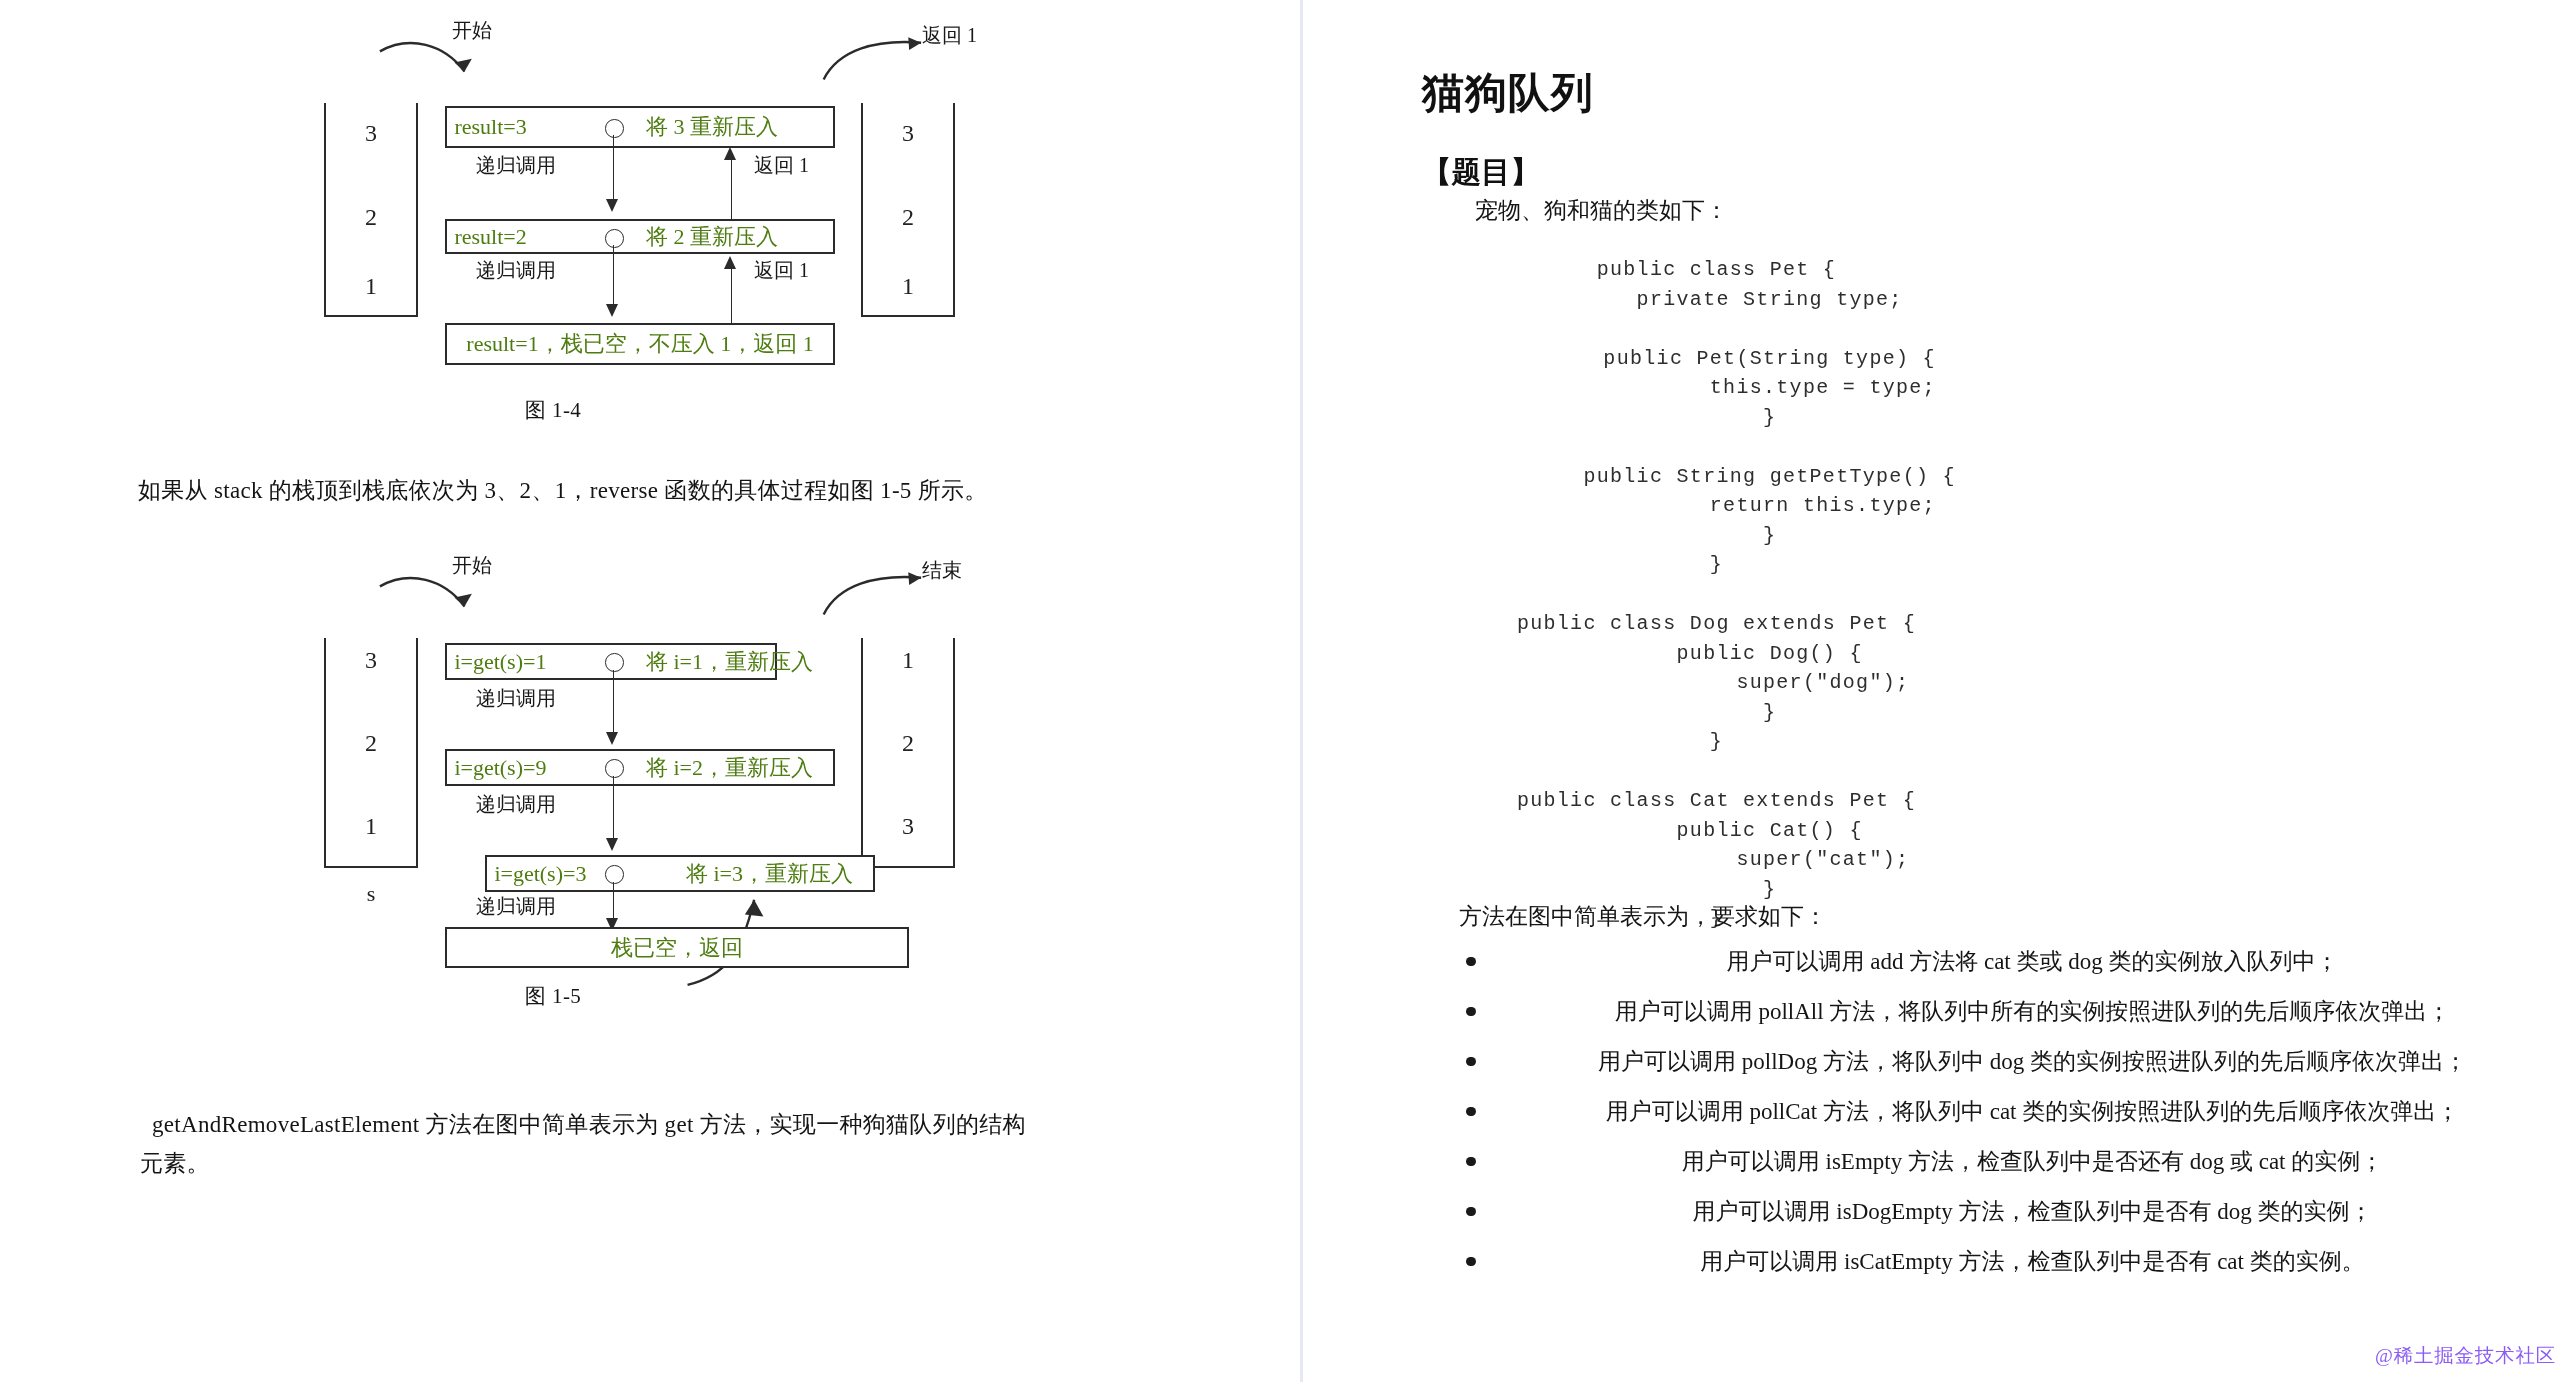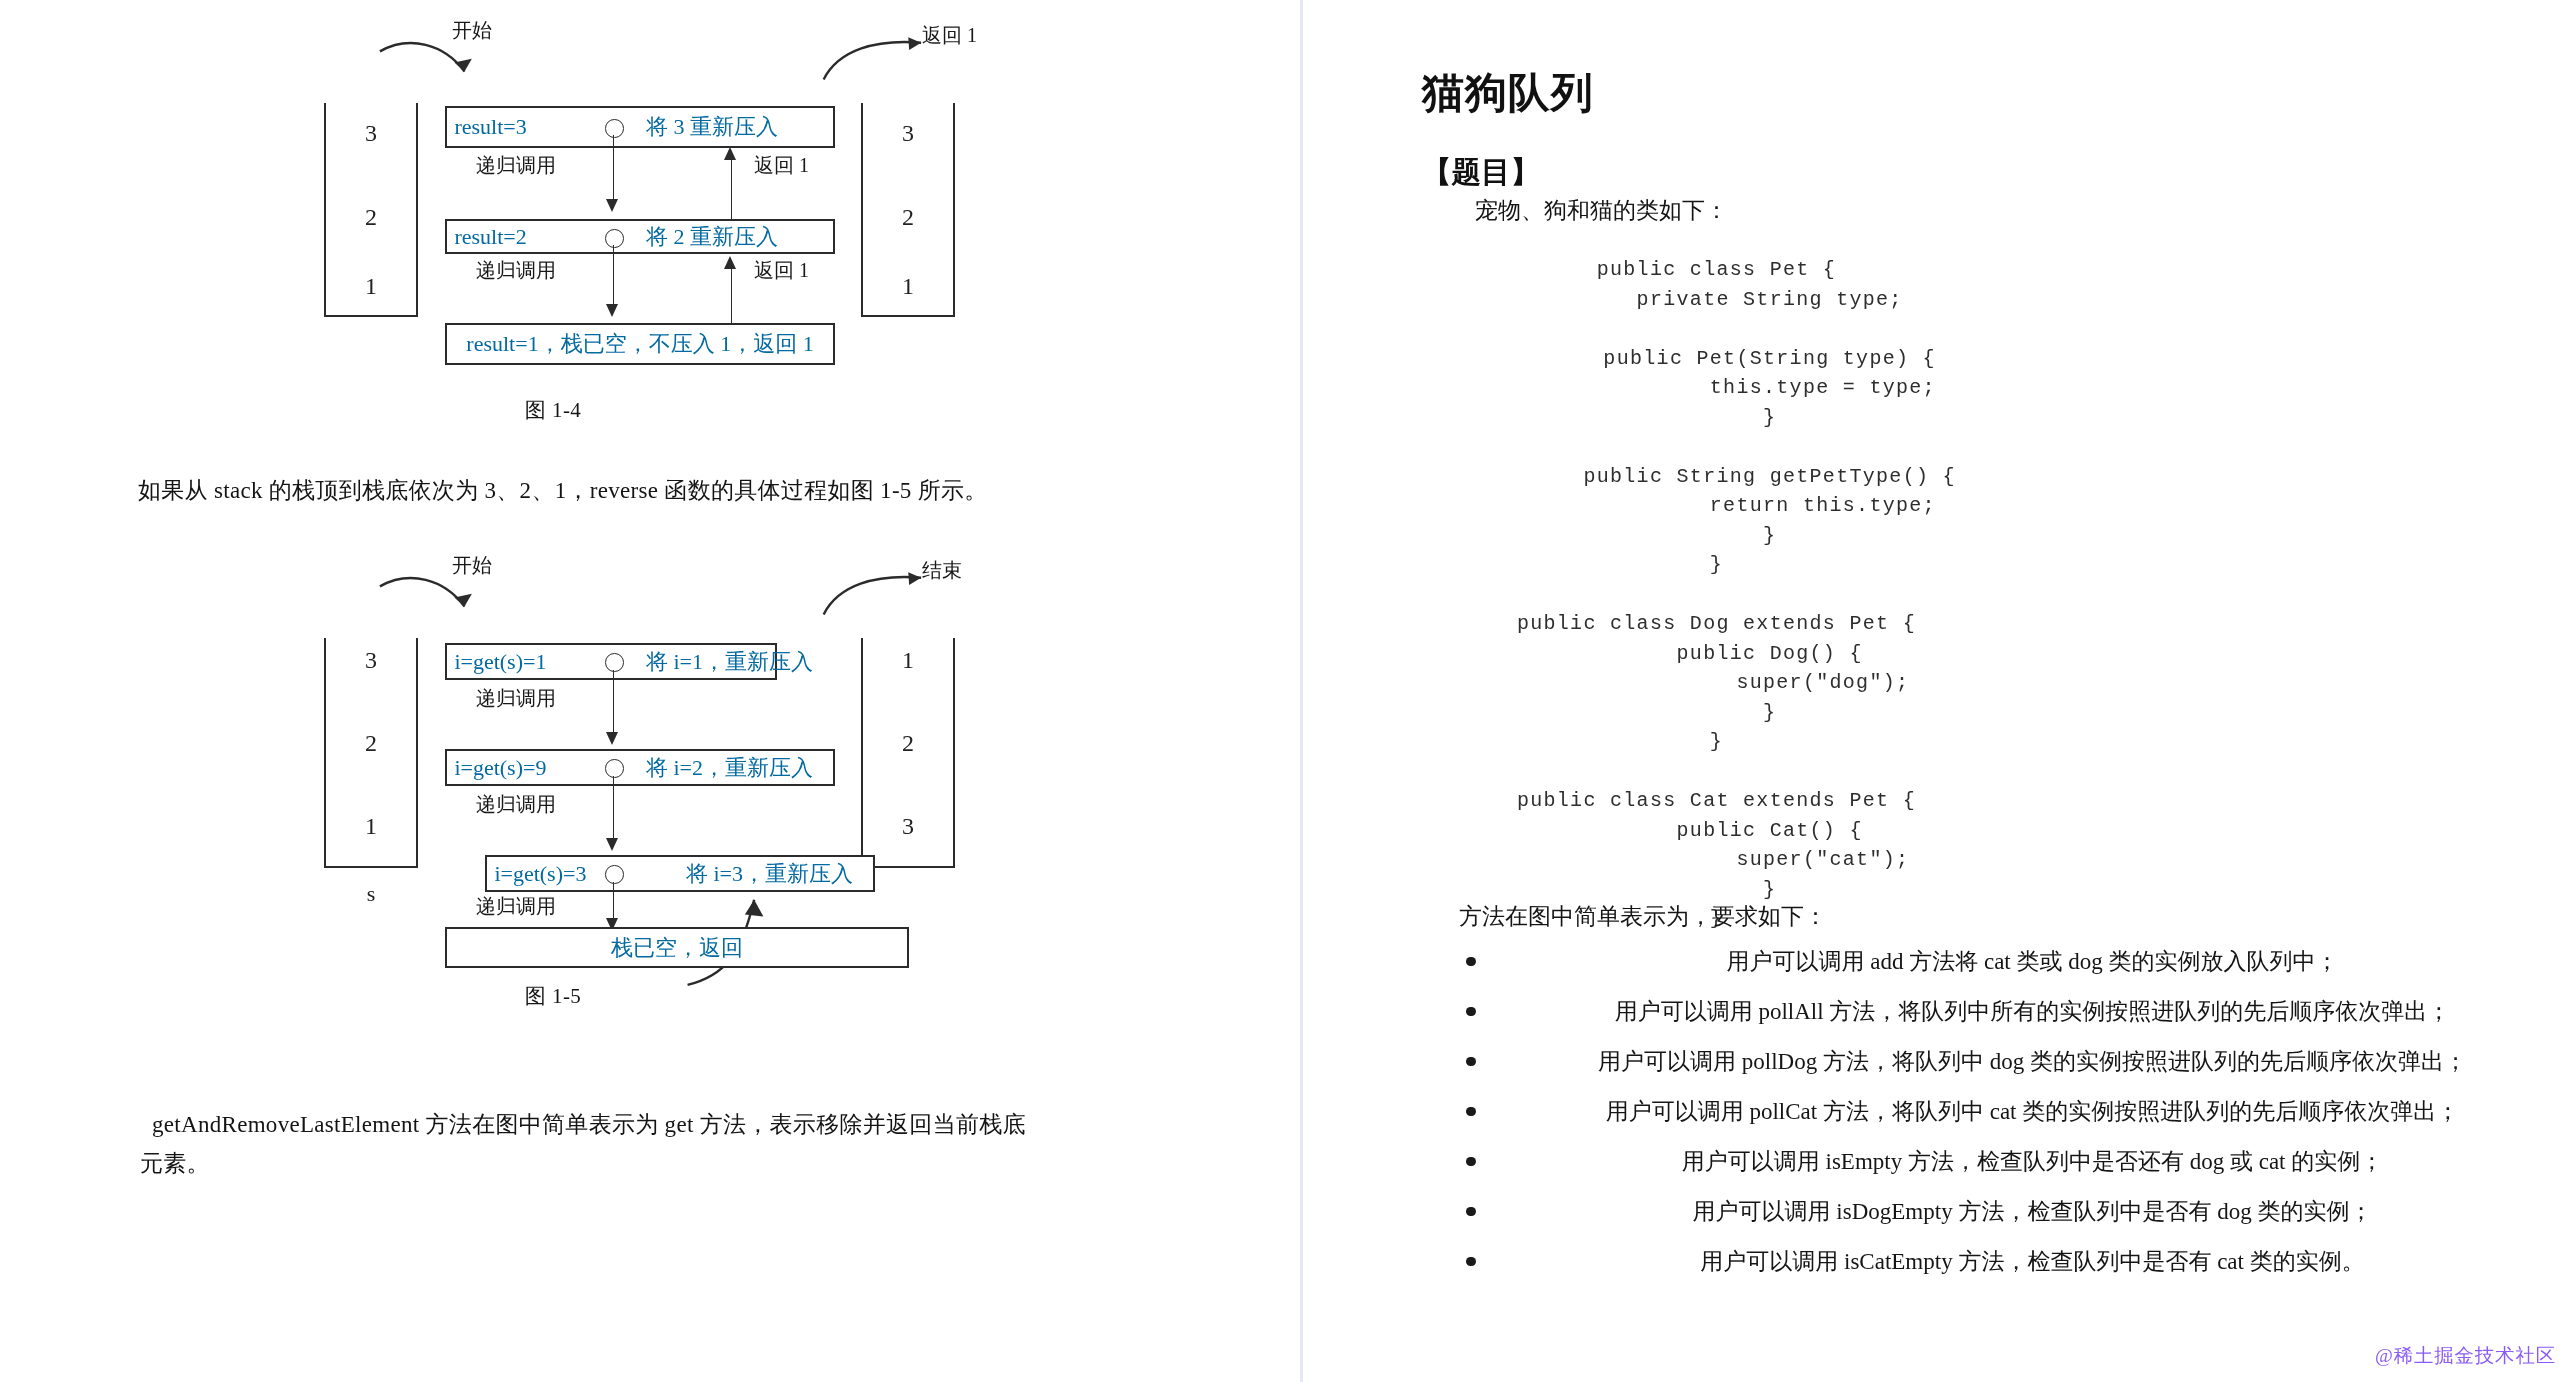--- a/index.html
+++ b/index.html
@@ -67,21 +67,21 @@
   }
 
   .frame-box {
     position: absolute;
     box-sizing: border-box;
     border: 2.3px solid #2b2b2b;
     background: #fff;
     display: flex;
     align-items: center;
     font-size: 22px;
-    color: #0369a1;
+    color: #4d7c0f;
   }
   .frame-left-label {
     position: absolute;
     left: 7.4px;
     white-space: nowrap;
   }
   .frame-right-label {
     position: absolute;
     white-space: nowrap;
   }
@@ -351,21 +351,21 @@
         <path d="M78,16 L68,32 L88,34 Z" fill="#2b2b2b"></path>
       </svg>
 
       <div class="frame-box" style="left:445px;top:392px;width:464px;height:41px;">
         <span class="frame-wide-label">栈已空，返回</span>
       </div>
 
       <div class="fig-caption" style="left:0;top:447px;">图 1-5</div>
     </div>
 
-    <div class="body-text" style="left:152px;top:1104px;width:1088px;">getAndRemoveLastElement 方法在图中简单表示为 get 方法，表示移除并返回当前栈底</div>
+    <div class="body-text" style="left:152px;top:1104px;width:1088px;">getAndRemoveLastElement 方法在图中简单表示为 get 方法，实现一种狗猫队列的结构</div>
     <div class="body-text" style="left:140px;top:1143px;width:1088px;">元素。</div>
   </div>
 
   <div id="right-col">
 
     <h1 class="doc-title">猫狗队列</h1>
 
     <h2 class="section-title">【题目】</h2>
 
     <div class="intro-line">宠物、狗和猫的类如下：</div>

